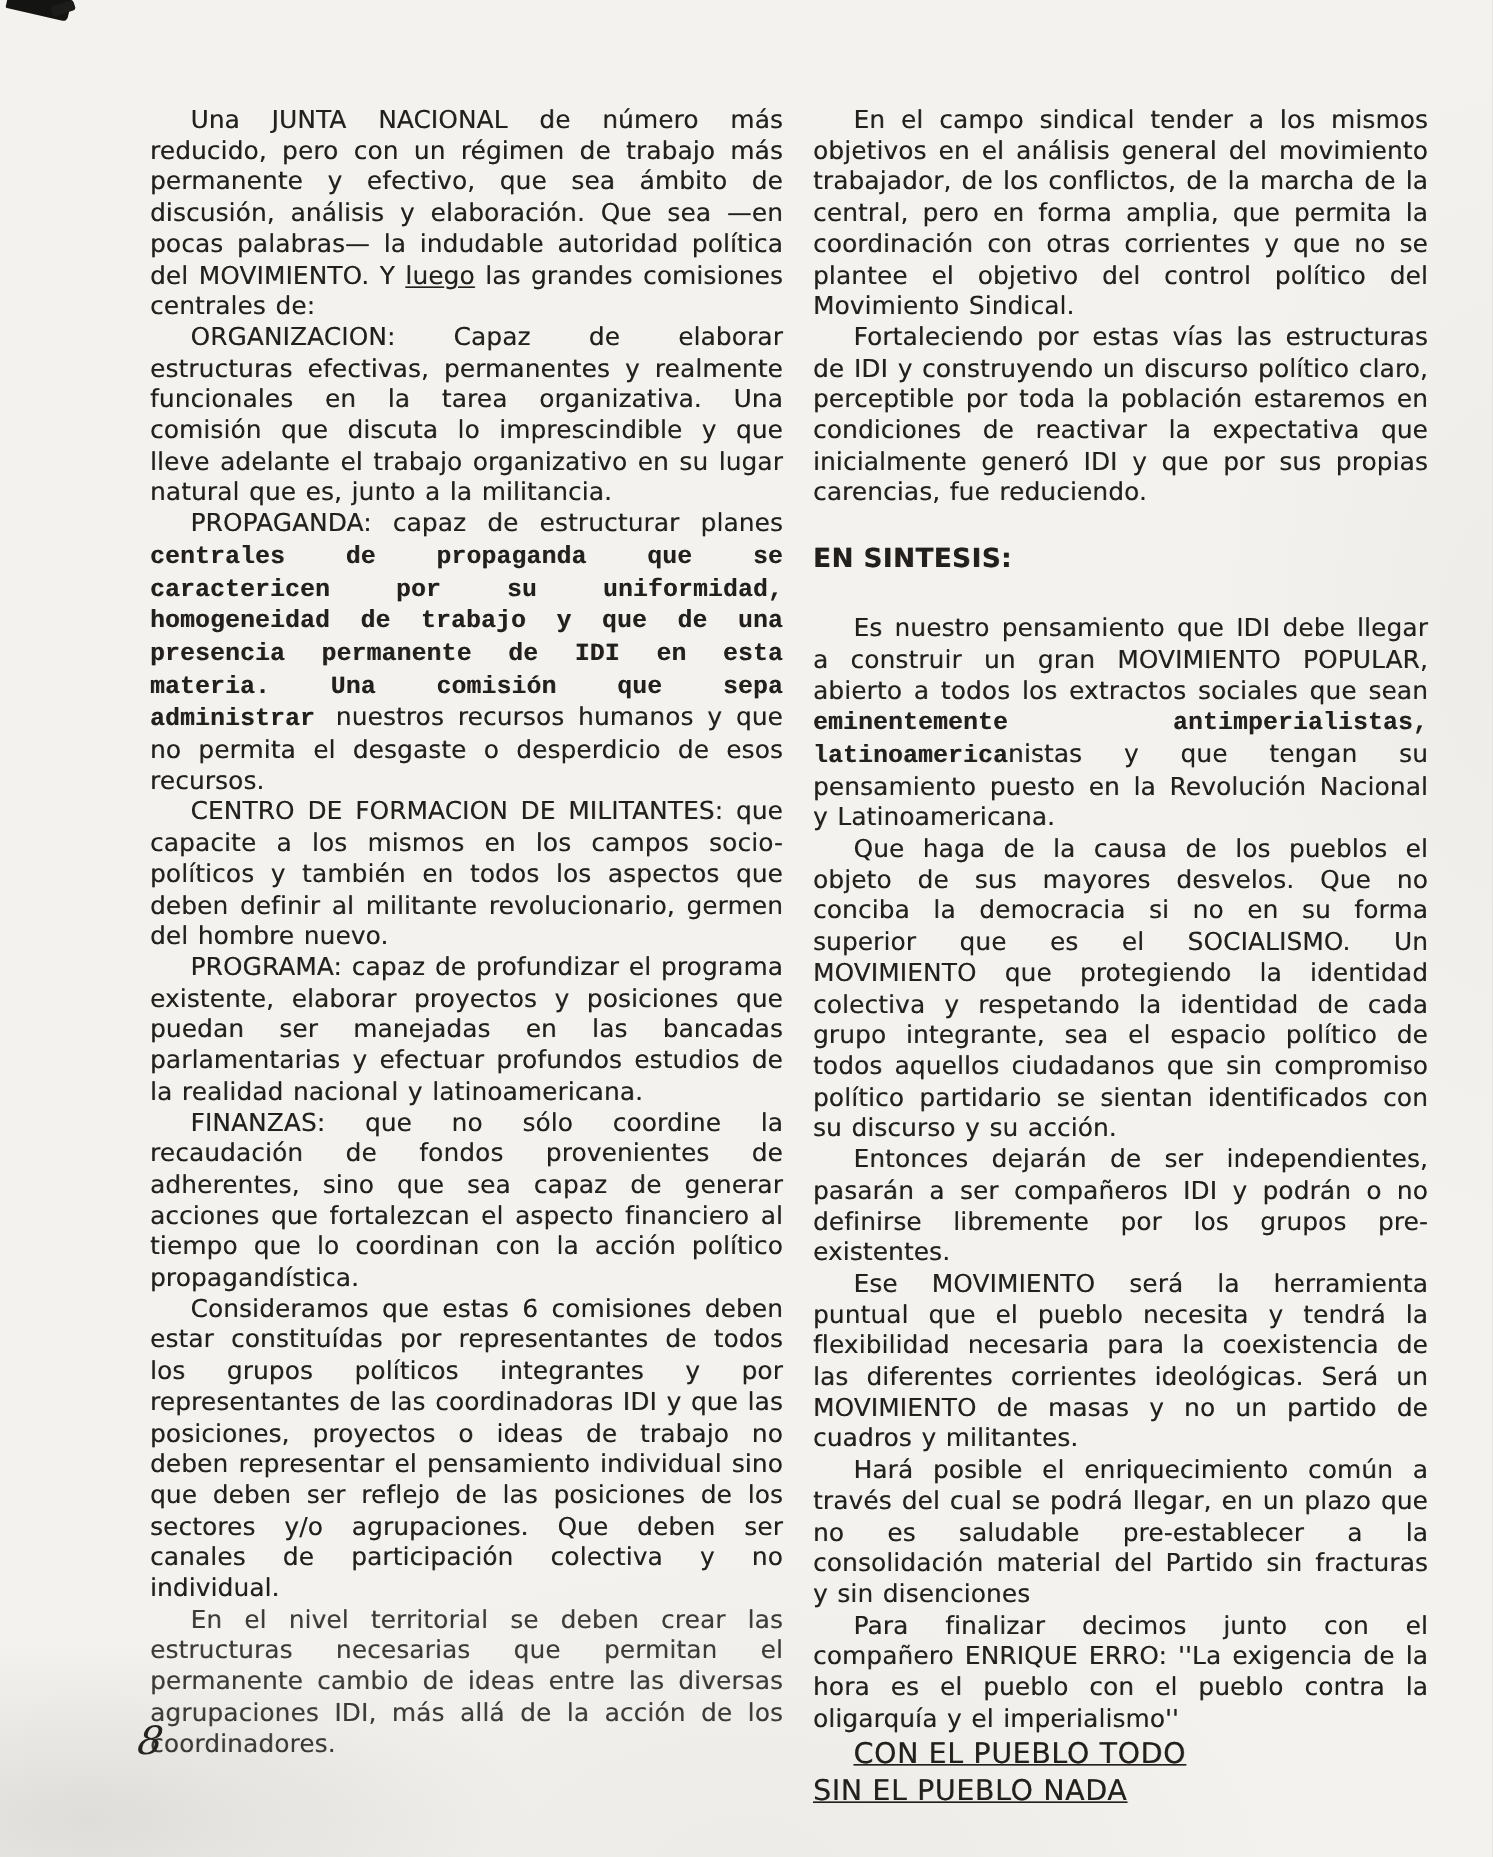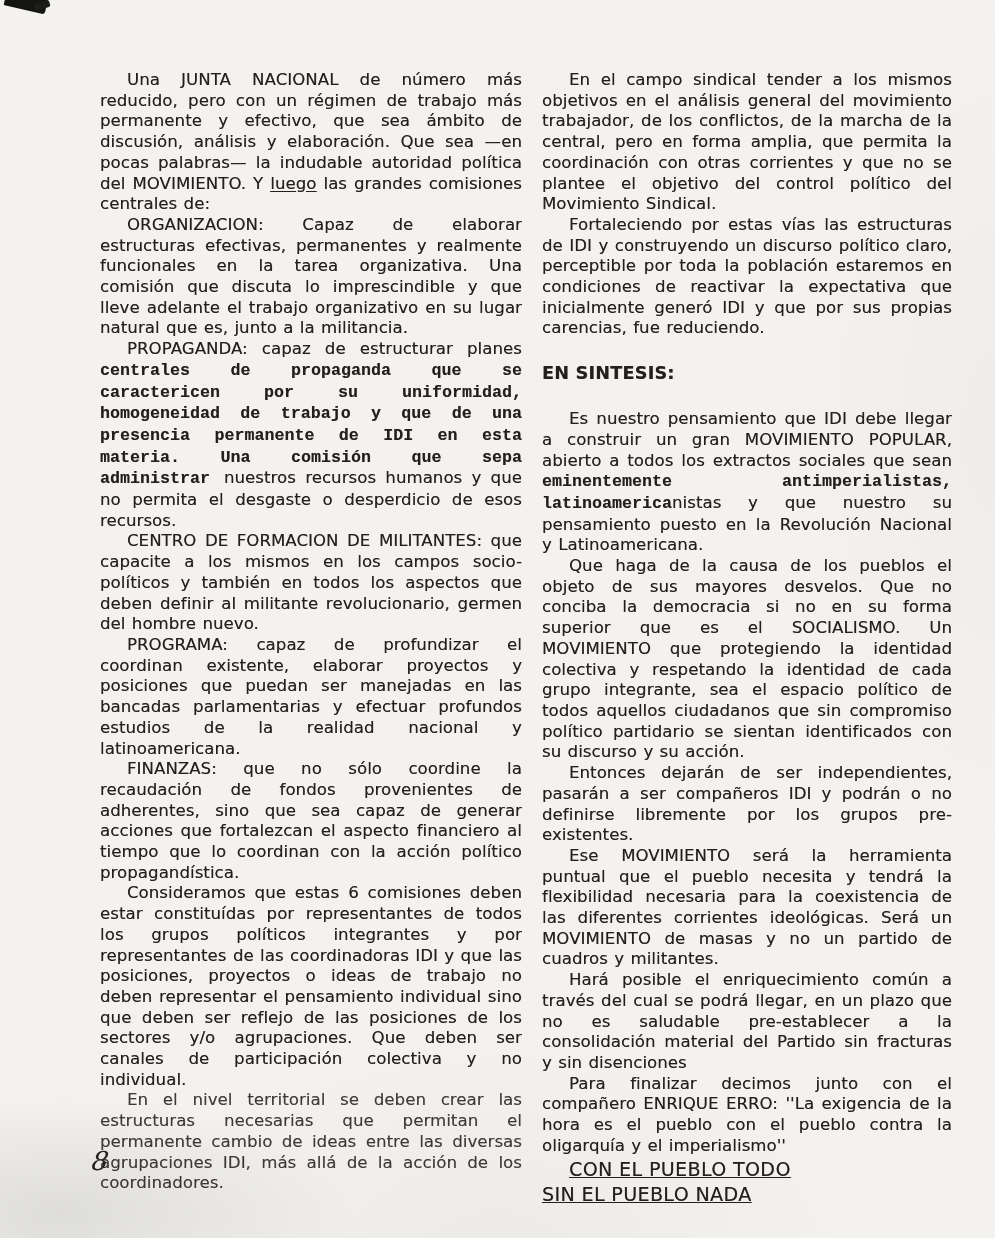--- a/index.html
+++ b/index.html
@@ -108,31 +108,31 @@
   <div class="corner-mark"></div>
   <div class="corner-mark2"></div>
 
   <div class="columns">
 
     <div class="col-left">
       <p class="doc"><span>Una JUNTA NACIONAL de número más reducido, pero con un régimen de trabajo más permanente y efectivo, que sea ámbito de discusión, análisis y elaboración. Que sea —en pocas palabras— la indudable autoridad política del MOVIMIENTO. Y </span><span class="underline-seg">luego</span><span> las grandes comisiones centrales de:</span></p>
       <p class="doc">ORGANIZACION: Capaz de elaborar estructuras efectivas, permanentes y realmente funcionales en la tarea organizativa. Una comisión que discuta lo imprescindible y que lleve adelante el trabajo organizativo en su lugar natural que es, junto a la militancia.</p>
       <p class="doc"><span>PROPAGANDA: capaz de estructurar planes </span><span class="bold-seg">centrales de propaganda que se caractericen por su uniformidad, homogeneidad de trabajo y que de una presencia permanente de IDI en esta materia. Una comisión que sepa administrar </span><span>nuestros recursos humanos y que no permita el desgaste o desperdicio de esos recursos.</span></p>
       <p class="doc">CENTRO DE FORMACION DE MILITANTES: que capacite a los mismos en los campos socio-políticos y también en todos los aspectos que deben definir al militante revolucionario, germen del hombre nuevo.</p>
-      <p class="doc">PROGRAMA: capaz de profundizar el coordinan existente, elaborar proyectos y posiciones que puedan ser manejadas en las bancadas parlamentarias y efectuar profundos estudios de la realidad nacional y latinoamericana.</p>
+      <p class="doc">PROGRAMA: capaz de profundizar el programa existente, elaborar proyectos y posiciones que puedan ser manejadas en las bancadas parlamentarias y efectuar profundos estudios de la realidad nacional y latinoamericana.</p>
       <p class="doc">FINANZAS: que no sólo coordine la recaudación de fondos provenientes de adherentes, sino que sea capaz de generar acciones que fortalezcan el aspecto financiero al tiempo que lo coordinan con la acción político propagandística.</p>
       <p class="doc">Consideramos que estas 6 comisiones deben estar constituídas por representantes de todos los grupos políticos integrantes y por representantes de las coordinadoras IDI y que las posiciones, proyectos o ideas de trabajo no deben representar el pensamiento individual sino que deben ser reflejo de las posiciones de los sectores y/o agrupaciones. Que deben ser canales de participación colectiva y no individual.</p>
       <p class="doc faded">En el nivel territorial se deben crear las estructuras necesarias que permitan el permanente cambio de ideas entre las diversas agrupaciones IDI, más allá de la acción de los coordinadores.</p>
     </div>
 
     <div class="col-right">
       <p class="doc">En el campo sindical tender a los mismos objetivos en el análisis general del movimiento trabajador, de los conflictos, de la marcha de la central, pero en forma amplia, que permita la coordinación con otras corrientes y que no se plantee el objetivo del control político del Movimiento Sindical.</p>
       <p class="doc">Fortaleciendo por estas vías las estructuras de IDI y construyendo un discurso político claro, perceptible por toda la población estaremos en condiciones de reactivar la expectativa que inicialmente generó IDI y que por sus propias carencias, fue reduciendo.</p>
       <h2 class="sintesis">EN SINTESIS:</h2>
-      <p class="doc"><span>Es nuestro pensamiento que IDI debe llegar a construir un gran MOVIMIENTO POPULAR, abierto a todos los extractos sociales que sean </span><span class="bold-seg">eminentemente antimperialistas, latinoamerica</span><span>nistas y que nuestro su pensamiento puesto en la Revolución Nacional y Latinoamericana.</span></p>
+      <p class="doc"><span>Es nuestro pensamiento que IDI debe llegar a construir un gran MOVIMIENTO POPULAR, abierto a todos los extractos sociales que sean </span><span class="bold-seg">eminentemente antimperialistas, latinoamerica</span><span>nistas y que tengan su pensamiento puesto en la Revolución Nacional y Latinoamericana.</span></p>
       <p class="doc">Que haga de la causa de los pueblos el objeto de sus mayores desvelos. Que no conciba la democracia si no en su forma superior que es el SOCIALISMO. Un MOVIMIENTO que protegiendo la identidad colectiva y respetando la identidad de cada grupo integrante, sea el espacio político de todos aquellos ciudadanos que sin compromiso político partidario se sientan identificados con su discurso y su acción.</p>
       <p class="doc">Entonces dejarán de ser independientes, pasarán a ser compañeros IDI y podrán o no definirse libremente por los grupos pre-existentes.</p>
       <p class="doc">Ese MOVIMIENTO será la herramienta puntual que el pueblo necesita y tendrá la flexibilidad necesaria para la coexistencia de las diferentes corrientes ideológicas. Será un MOVIMIENTO de masas y no un partido de cuadros y militantes.</p>
       <p class="doc">Hará posible el enriquecimiento común a través del cual se podrá llegar, en un plazo que no es saludable pre-establecer a la consolidación material del Partido sin fracturas y sin disenciones</p>
       <p class="doc">Para finalizar decimos junto con el compañero ENRIQUE ERRO: ''La exigencia de la hora es el pueblo con el pueblo contra la oligarquía y el imperialismo''</p>
       <p class="slogan indent">CON EL PUEBLO TODO</p>
       <p class="slogan">SIN EL PUEBLO NADA</p>
       <h2 class="luchar">LUCHAR ES VENCER</h2>
 
     </div>

